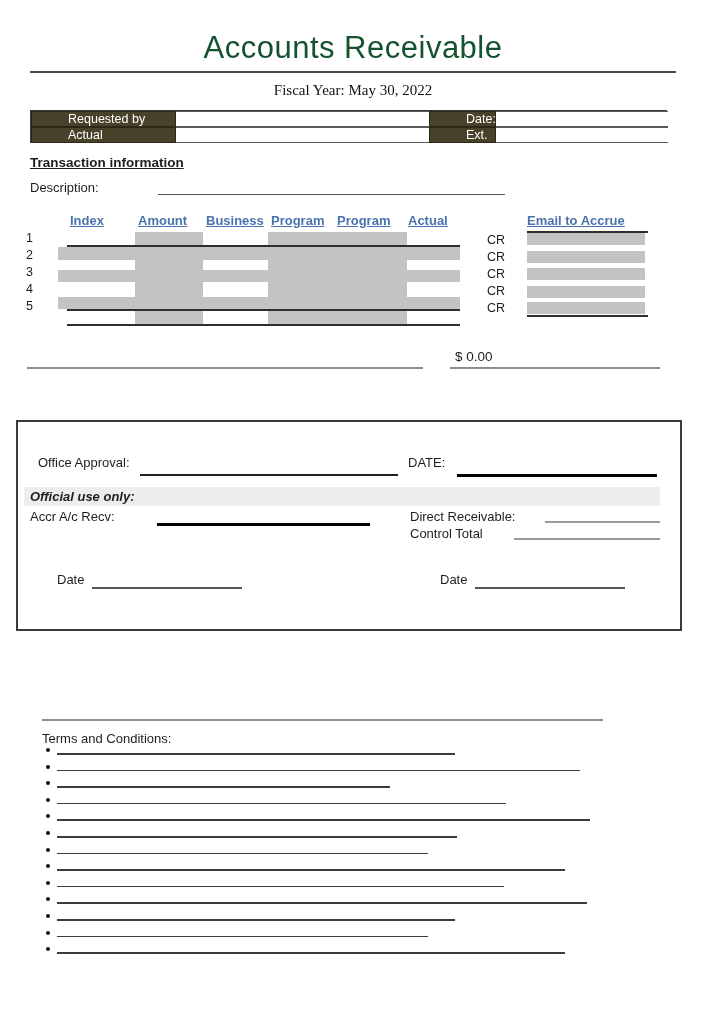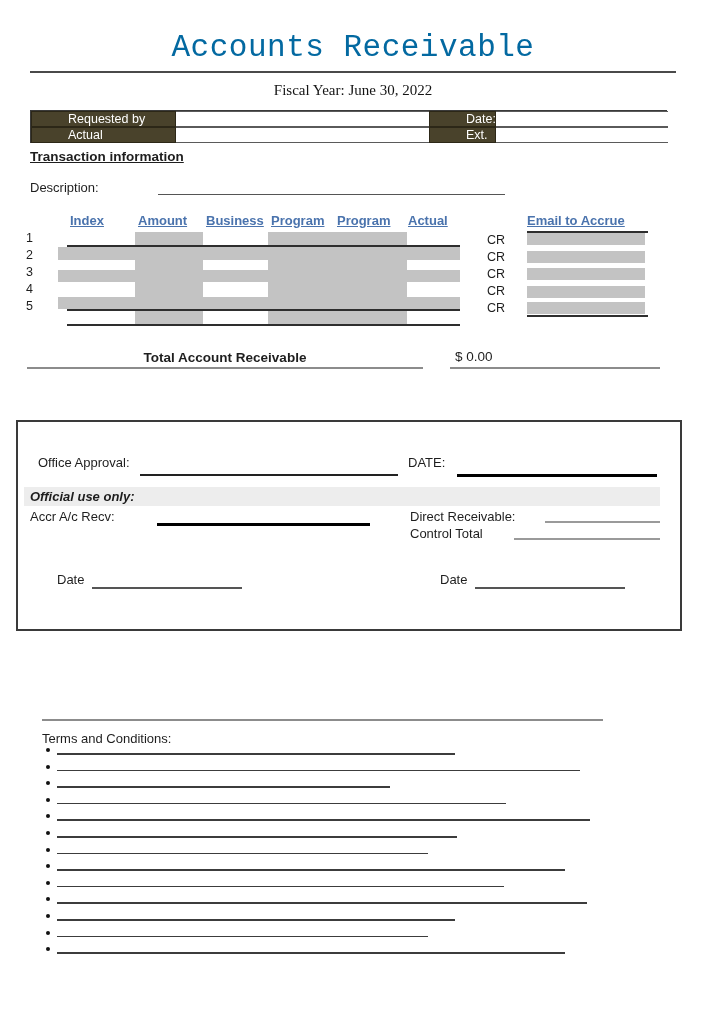--- a/index.html
+++ b/index.html
@@ -5,41 +5,41 @@
   html,body{margin:0;padding:0;background:#fff;}
   .page{
     position:relative;width:706px;height:1024px;background:#ffffff;
     font-family:"Liberation Sans",sans-serif;color:#1e1e1e;overflow:hidden;
   }
   .abs{position:absolute;}
 
   
   .title{
     left:0;top:30px;width:706px;text-align:center;
-    font-family:Liberation Mono, monospace;font-size:31px;letter-spacing:.5px;color:#0369a1;
+    font-family:Liberation Sans, sans-serif;font-size:31px;letter-spacing:.5px;color:#14532d;
   }
   .title-rule{left:30px;top:71px;width:646px;height:2px;background:#4a4a4a;}
   .fiscal{
     left:0;top:82px;width:706px;text-align:center;
     font-family:"Liberation Serif",serif;font-size:15px;color:#141414;
   }
 
   
   .req-table{
     left:30px;top:110px;width:637px;height:33px;
     border:1px solid #3a3a3a;box-sizing:border-box;
     display:grid;grid-template-columns:145px 253px 67px 172px;grid-template-rows:1fr 1fr;
     font-size:12.5px;
   }
   .req-cell{box-sizing:border-box;display:flex;align-items:center;padding:0 6px;}
   .req-olive{background:#49422b;color:#ffffff;border:1px solid #2c2717;padding-left:36px;}
   .req-input{background:#ffffff;border-top:1px solid #5a5a5a;border-bottom:1px solid #5a5a5a;}
 
   
-  .tx-heading{left:30px;top:149px;font-size:13.5px;font-weight:bold;text-decoration:underline;text-align:center;}
+  .tx-heading{left:30px;top:155px;font-size:13.5px;font-weight:bold;text-decoration:underline;text-align:center;}
   .tx-desc{left:30px;top:180px;font-size:13px;}
   .tx-desc-line{left:158px;top:194px;width:347px;height:1px;background:#555;}
 
   .col-head{
     top:213px;font-size:13px;font-weight:bold;color:#4a73ad;
     text-decoration:underline;white-space:nowrap;
   }
   .accrue-head-line{left:527px;top:231px;width:121px;height:2px;background:#2e2e2e;}
 
   .vband{top:232px;height:93px;background:#c3c3c3;}
@@ -81,21 +81,21 @@
   .bullet-dot{width:4px;height:4px;border-radius:50%;background:#111;}
   .bullet-line{height:1.5px;background:#3c3c3c;}
 </style>
 </head>
 <body>
 
 <div class="page">
 
   <div class="abs title">Accounts Receivable</div>
   <div class="abs title-rule"></div>
-  <div class="abs fiscal">Fiscal Year: June 30, 2022</div>
+  <div class="abs fiscal">Fiscal Year: May 30, 2022</div>
 
   <div class="abs req-table">
     <div class="req-cell req-olive">Requested by</div>
     <div class="req-cell req-input"></div>
     <div class="req-cell req-olive">Date:</div>
     <div class="req-cell req-input"></div>
     <div class="req-cell req-olive">Actual</div>
     <div class="req-cell req-input"></div>
     <div class="req-cell req-olive">Ext.</div>
     <div class="req-cell req-input"></div>
@@ -133,21 +133,20 @@
       <div class="abs crlab" style="top: 267px;">CR</div>
       <div class="abs accrue-block" style="top: 268px;"></div>
       <div class="abs rownum" style="top: 282px;">4</div>
       <div class="abs crlab" style="top: 284px;">CR</div>
       <div class="abs accrue-block" style="top: 286px;"></div>
       <div class="abs rownum" style="top: 299px;">5</div>
       <div class="abs crlab" style="top: 301px;">CR</div>
       <div class="abs accrue-block" style="top: 302px;"></div>
     </div>
 
-  <div class="abs total-label">Total Account Receivable</div>
   <div class="abs total-line"></div>
   <div class="abs total-value">$ 0.00</div>
   <div class="abs total-value-line"></div>
 
   <div class="abs appr-box">
     <div class="lbl office-lbl">Office Approval:</div>
     <div class="office-line"></div>
     <div class="lbl date-lbl">DATE:</div>
     <div class="date-line"></div>
     <div class="official-stripe"></div>

